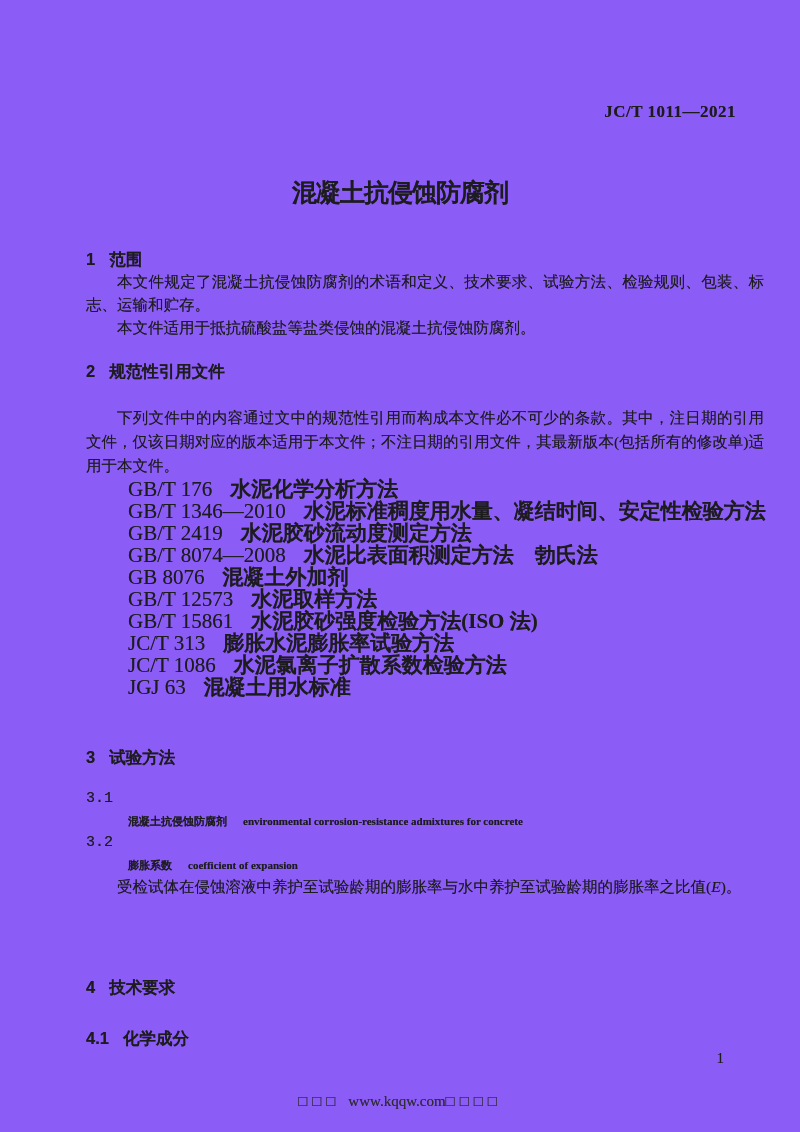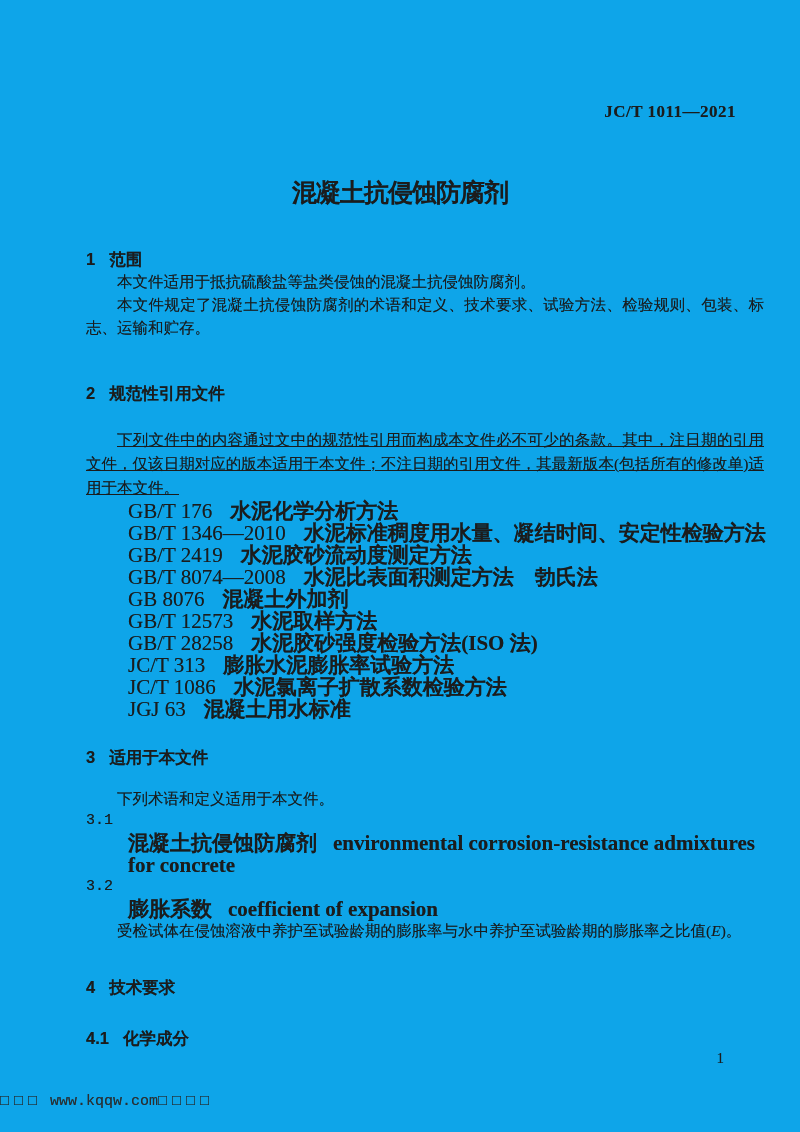--- a/index.html
+++ b/index.html
@@ -1,20 +1,20 @@
 <!DOCTYPE html>
 <html lang="zh"><head>
 <meta charset="utf-8">
 <style>
   html, body { margin: 0; padding: 0; background: #ffffff; }
   .page {
     position: relative;
     width: 800px;
     height: 1132px;
-    background: #0ea5e9;
+    background: #8b5cf6;
     font-family: "Liberation Serif", "DejaVu Serif", serif;
     color: #1c1c1c;
     overflow: hidden;
     text-shadow: 0 0 0.4px rgba(0,0,0,0.45);
   }
   .doc-code {
     position: absolute;
     top: 102px;
     right: 64px;
     font-family: "Liberation Serif", "DejaVu Serif", serif;
@@ -46,38 +46,38 @@
     line-height: 22px;
   }
   .sec-heading .num { margin-right: 14px; }
   p { margin: 0; }
   .para {
     font-size: 15.5px;
     line-height: 23px;
     text-align: justify;
     text-indent: 2em;
   }
-  .intro { line-height: 24px; text-decoration: underline; }
+  .intro { line-height: 24px; }
   .ref-list { padding-left: 42px; }
   .ref-line {
     font-size: 21px;
     line-height: 22px;
     white-space: nowrap;
   }
   .ref-code { margin-right: 18px; }
   .ref-title { font-weight: 700; }
   .tight { line-height: 22px; }
   .term-num {
     font-family: Liberation Mono, monospace;
     font-size: 15px;
     line-height: 22px;
   }
   .term-line {
     padding-left: 42px;
-    font-size: 21px;
+    font-size: 11px;
     line-height: 22px;
   }
   .term-zh {
     font-family: "Liberation Sans", "DejaVu Sans", sans-serif;
     font-weight: 700;
     margin-right: 16px;
   }
   .term-en {
     font-family: "Liberation Serif", "DejaVu Serif", serif;
     font-weight: 700;
@@ -87,68 +87,68 @@
     position: absolute;
     top: 1050px;
     right: 76px;
     font-size: 15px;
   }
   .footer {
     position: absolute;
     top: 1093px;
     left: 0;
     width: 100%;
-    font-family: Liberation Mono, monospace;
+    text-align: center;
+    font-family: Liberation Serif, serif;
     font-size: 15px;
     color: #2e2e2e;
   }
   .footer .boxes { letter-spacing: 5px; }
   .footer .boxes.pre { margin-right: 8px; }
 </style>
 </head>
 <body>
 
 <div class="page">
 
   <div class="doc-code">JC/T 1011—2021</div>
 
   <h1 class="title">混凝土抗侵蚀防腐剂</h1>
 
   <section class="sec" style="top:248px">
     <div class="sec-heading" style="">
       <span class="num">1</span><span>范围</span>
     </div>
+    <p class="para">本文件规定了混凝土抗侵蚀防腐剂的术语和定义、技术要求、试验方法、检验规则、包装、标志、运输和贮存。</p>
     <p class="para">本文件适用于抵抗硫酸盐等盐类侵蚀的混凝土抗侵蚀防腐剂。</p>
-    <p class="para">本文件规定了混凝土抗侵蚀防腐剂的术语和定义、技术要求、试验方法、检验规则、包装、标志、运输和贮存。</p>
   </section>
 
-  <section class="sec" style="top:382px">
+  <section class="sec" style="top:360px">
     <div class="sec-heading" style="margin-bottom:24px">
       <span class="num">2</span><span>规范性引用文件</span>
     </div>
     <p class="para intro">下列文件中的内容通过文中的规范性引用而构成本文件必不可少的条款。其中，注日期的引用文件，仅该日期对应的版本适用于本文件；不注日期的引用文件，其最新版本(包括所有的修改单)适用于本文件。</p>
     <div class="ref-list">
       <div class="ref-line"><span class="ref-code">GB/T 176</span><span class="ref-title">水泥化学分析方法</span></div>
       <div class="ref-line"><span class="ref-code">GB/T 1346—2010</span><span class="ref-title">水泥标准稠度用水量、凝结时间、安定性检验方法</span></div>
       <div class="ref-line"><span class="ref-code">GB/T 2419</span><span class="ref-title">水泥胶砂流动度测定方法</span></div>
       <div class="ref-line"><span class="ref-code">GB/T 8074—2008</span><span class="ref-title">水泥比表面积测定方法　勃氏法</span></div>
       <div class="ref-line"><span class="ref-code">GB 8076</span><span class="ref-title">混凝土外加剂</span></div>
       <div class="ref-line"><span class="ref-code">GB/T 12573</span><span class="ref-title">水泥取样方法</span></div>
-      <div class="ref-line"><span class="ref-code">GB/T 28258</span><span class="ref-title">水泥胶砂强度检验方法(ISO 法)</span></div>
+      <div class="ref-line"><span class="ref-code">GB/T 15861</span><span class="ref-title">水泥胶砂强度检验方法(ISO 法)</span></div>
       <div class="ref-line"><span class="ref-code">JC/T 313</span><span class="ref-title">膨胀水泥膨胀率试验方法</span></div>
       <div class="ref-line"><span class="ref-code">JC/T 1086</span><span class="ref-title">水泥氯离子扩散系数检验方法</span></div>
       <div class="ref-line"><span class="ref-code">JGJ 63</span><span class="ref-title">混凝土用水标准</span></div>
     </div>
   </section>
 
   <section class="sec" style="top:746px">
     <div class="sec-heading" style="margin-bottom:20px">
-      <span class="num">3</span><span>适用于本文件</span>
+      <span class="num">3</span><span>试验方法</span>
     </div>
-    <p class="para tight">下列术语和定义适用于本文件。</p>
     <div class="term-num">3.1</div>
     <div class="term-line">
       <span class="term-zh">混凝土抗侵蚀防腐剂</span><span class="term-en">environmental corrosion-resistance admixtures for concrete</span>
     </div>
     <div class="term-num">3.2</div>
     <div class="term-line">
       <span class="term-zh">膨胀系数</span><span class="term-en">coefficient of expansion</span>
     </div>
     <p class="para tight"><span>受检试体在侵蚀溶液中养护至试验龄期的膨胀率与水中养护至试验龄期的膨胀率之比值(</span><span class="symbol">E</span><span>)。</span></p>
   </section>

